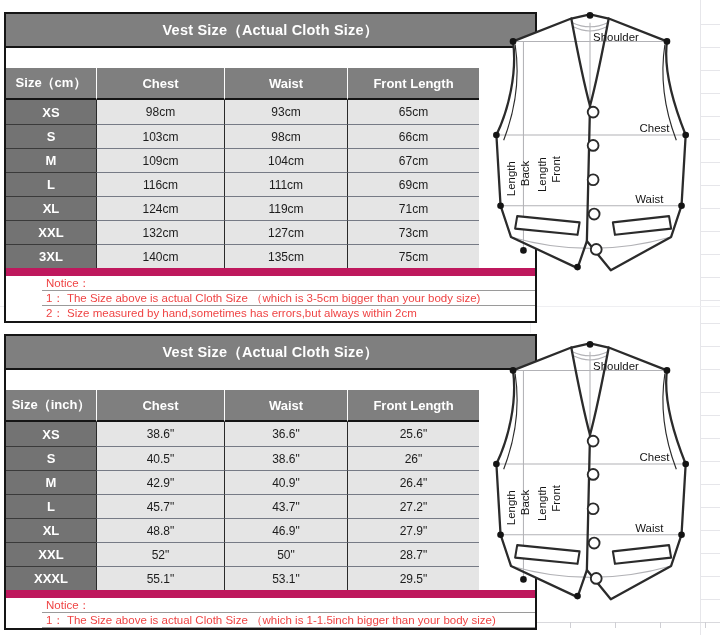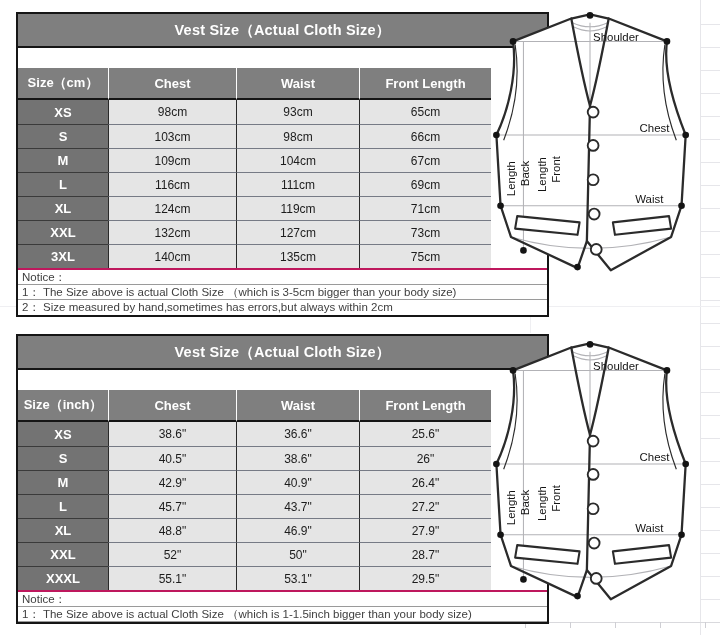--- a/index.html
+++ b/index.html
@@ -14,21 +14,21 @@
   #gl-right-ticks{left:701px;top:2px;width:19px;height:633px;
     background:repeating-linear-gradient(to bottom, transparent 0 22px, #e6e6ea 22px 23px);}
   #gl-gap-h{left:0;top:306px;width:720px;height:1px;background:#efeff2;}
   #gl-gap-v{left:530px;top:300px;width:1px;height:33px;background:#efeff2;}
   #gl-bottom-h{left:481px;top:622px;width:239px;height:1px;background:#d9d9dd;}
   #gl-bottom-ticks{left:481px;top:622px;width:239px;height:6px;
     background:repeating-linear-gradient(to right, transparent 0 44px, #cfcfd4 44px 45px);}
 
   
   .size-table{
-    position:absolute;left:16px;width:533px;box-sizing:border-box;
+    position:absolute;left:4px;width:533px;box-sizing:border-box;
     border:2px solid #151515;background:#ffffff;
   }
   #table-cm{top:12px;}
   #table-inch{top:334px;}
   .tbl-title{
     height:32px;background:#7f7f7f;color:#ffffff;font-weight:bold;font-size:14.5px;
     display:flex;align-items:center;justify-content:center;
     border-bottom:2px solid #151515;letter-spacing:.2px;
   }
   .tbl-grid{display:grid;grid-template-columns:90px 128px 123px 132px;margin-top:20px;}
@@ -43,21 +43,21 @@
   }
   .head-cell.first{border-left:none;}
   .size-cell{
     background:#737373;color:#ffffff;font-weight:bold;font-size:13px;
     border-top:1px solid #3a3a3a;
   }
   .data-cell{
     background:#e5e5e5;border-left:1px solid #2a2a2a;border-top:1px solid #767a85;
   }
   .row.r0 .cell{border-top:none;}
-  .notice{border-top:2px solid #be185d;background:#ffffff;color:#404040;}
+  .notice{border-top:8px solid #be185d;background:#ffffff;color:#ef4444;padding-left:36px;}
   .notice-row{
     height:14px;line-height:14px;font-size:11.5px;padding:0 4px;
     border-bottom:1px solid #9a9a9a;white-space:nowrap;overflow:hidden;
   }
   .notice-row.last{height:15px;border-bottom:none;}
 
   
   .vest{position:absolute;left:486px;}
   #vest-1{top:10px;}
   #vest-2{top:339px;}

